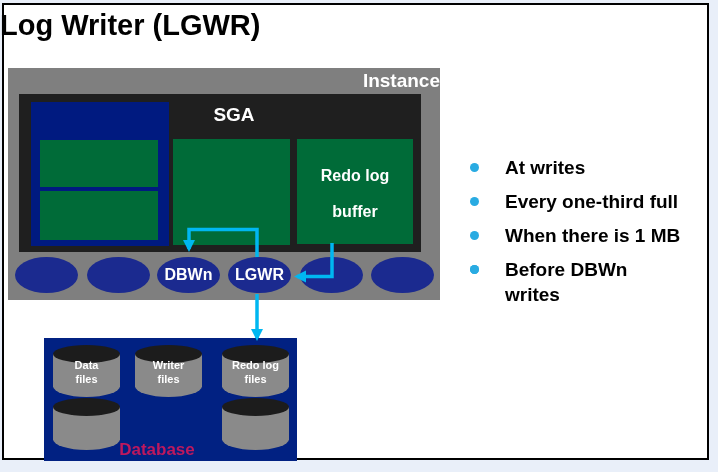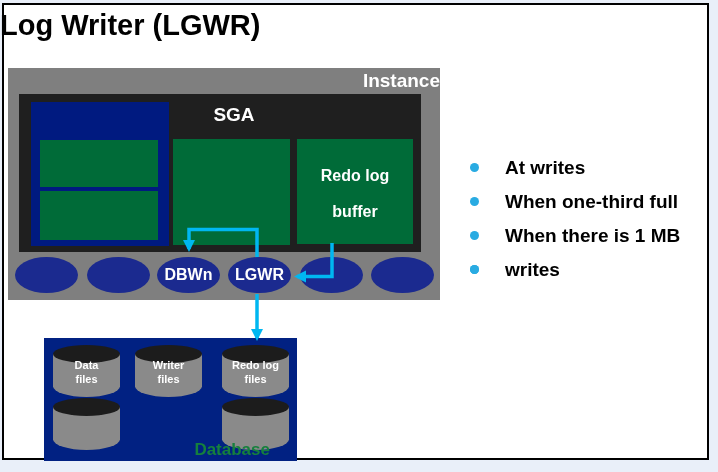--- a/index.html
+++ b/index.html
@@ -38,21 +38,21 @@
   #redo-log-buffer-label div{height:36px;}
   
   .oval{
     top:257px;width:63px;height:36px;
     background:#1B2A8F;border-radius:50%;
     color:#fff;font-size:16px;font-weight:bold;
     text-align:center;line-height:36px;
   }
   
   #database-box{left:44px;top:338px;width:253px;height:123px;background:#012182;}
-  #database-label{left:44px;top:440px;width:226px;text-align:right;color:#15803d;font-size:17px;font-weight:bold;}
+  #database-label{left:44px;top:440px;width:226px;text-align:center;color:#be185d;font-size:17px;font-weight:bold;}
   .cyl{width:67px;height:52px;}
   .cyl .cyl-body{
     position:absolute;left:0;top:9px;width:67px;height:43px;
     background:#8A8A8A;
     border-radius:0 0 34px 34px / 0 0 11px 11px;
   }
   .cyl .cyl-top{
     position:absolute;left:0;top:0;width:67px;height:18px;
     background:#1C1C1C;border-radius:50%;
   }
@@ -149,27 +149,28 @@
     <path d="M257,294 L257,338" fill="none" stroke="#00B7F1" stroke-width="3.5" marker-end="url(#arrowhead)"></path>
   </svg>
 
   <div id="bullet-list" class="abs">
     <div class="bullet-item">
       <span class="bullet-dot"></span>
       <div>At writes</div>
     </div>
     <div class="bullet-item">
       <span class="bullet-dot"></span>
-      <div>When one-third full</div>
+      <div>Every one-third full</div>
     </div>
     <div class="bullet-item">
       <span class="bullet-dot"></span>
       <div>When there is 1 MB</div>
     </div>
     <div class="bullet-item">
       <span class="bullet-dot"></span>
     </div>
     <div class="bullet-item">
       <span class="bullet-dot"></span>
+      <div>Before DBWn</div>
       <div>writes</div>
     </div>
   </div>
 </div>
 
 </body></html>

